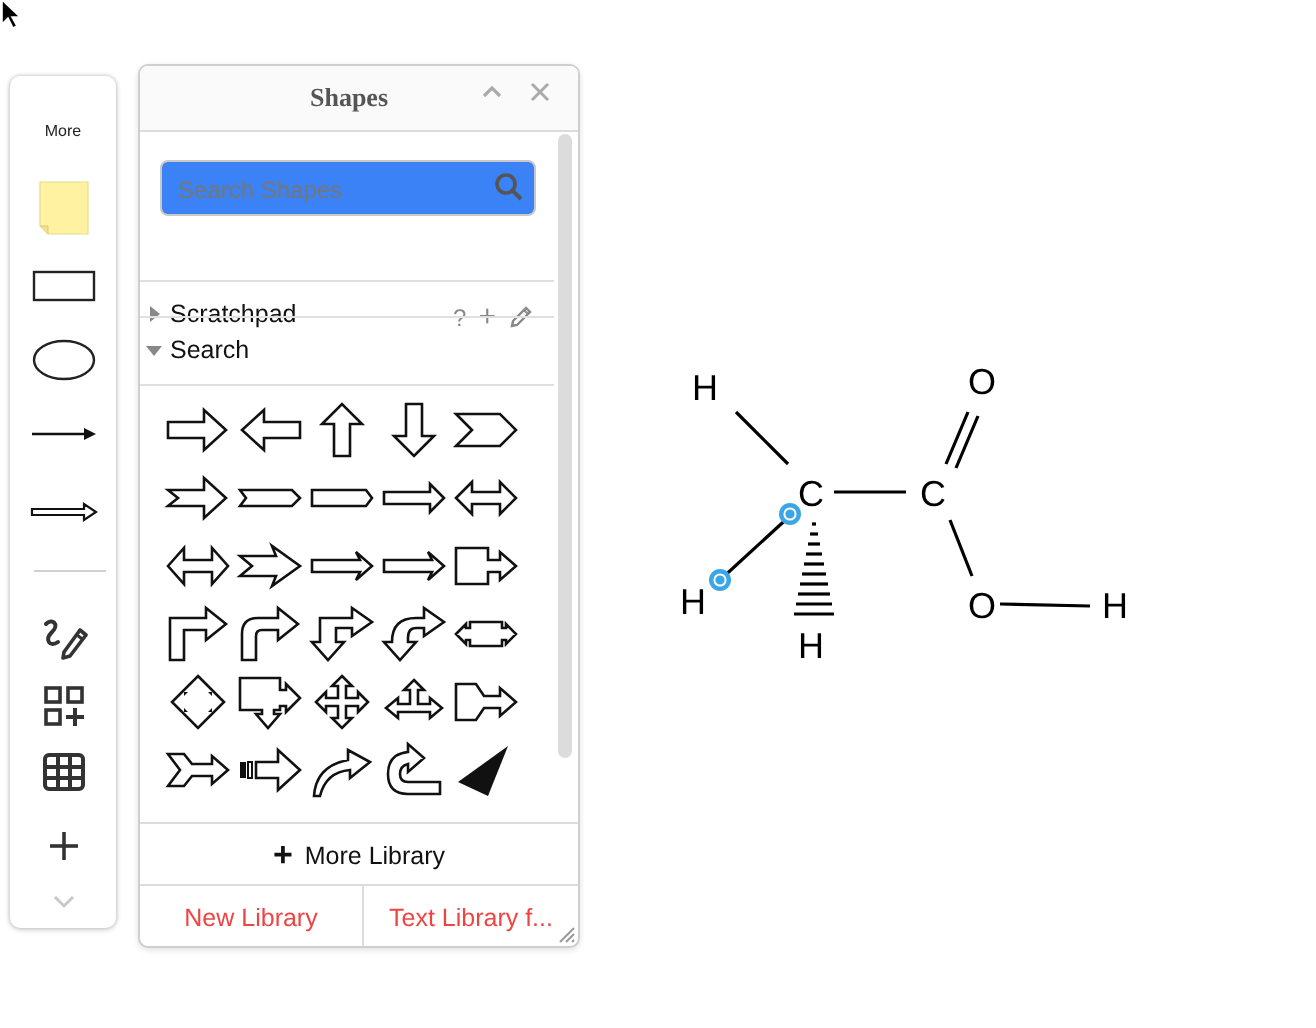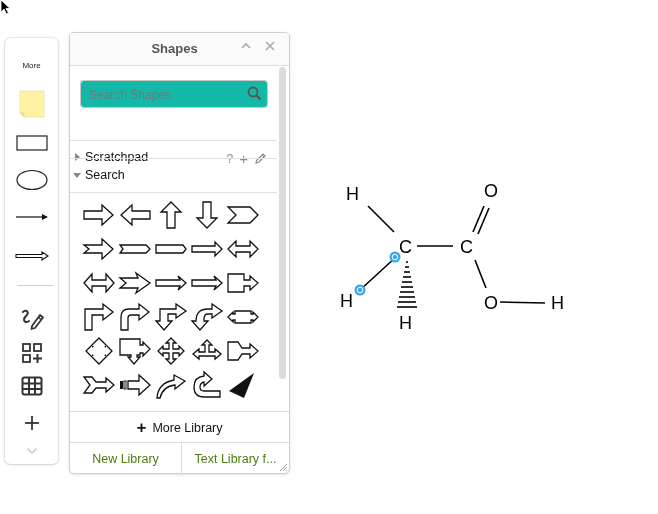--- a/index.html
+++ b/index.html
@@ -22,26 +22,26 @@
   
   .panel {
     position: absolute; left: 69px; top: 32px; width: 219px; height: 440px;
     background: #fff; border: 1px solid #cfcfcf; border-radius: 5px;
     box-shadow: 0 1px 3px rgba(0,0,0,0.12); overflow: hidden;
   }
   .panel-header {
     position: absolute; left: 0; top: 0; width: 219px; height: 32px;
     border-bottom: 1px solid #dcdcdc; background: #fafafa;
   }
-  .panel-title { position: absolute; left: 0; width: 209px; top: 8px; text-align: center; font-size: 13px; font-weight: bold; color: #555; }
+  .panel-title { position: absolute; left: 0; width: 209px; top: 8px; text-align: center; font-size: 13px; font-weight: bold; color: #555; font-family: Liberation Serif, serif; }
   .hdr-btn { position: absolute; top: 6px; width: 14px; height: 14px; cursor: pointer; }
 
   .search-box {
     position: absolute; left: 10px; top: 47px; width: 186px; height: 26px;
-    border: 1px solid #c8c8c8; border-radius: 4px; background: #14b8a6;
+    border: 1px solid #c8c8c8; border-radius: 4px; background: #3b82f6;
   }
   .search-box input {
     border: none; outline: none; background: transparent;
     position: absolute; left: 6px; top: 4px; width: 150px; height: 18px;
     font-family: "Liberation Sans", sans-serif; font-size: 12px; color: #333;
   }
   .search-box input::placeholder { color: #777; }
   .search-icon { position: absolute; right: 5px; top: 5px; width: 15px; height: 15px; }
 
   .section {
@@ -62,21 +62,21 @@
   .scrollbar-track { position: absolute; left: 207px; top: 33px; width: 12px; height: 345px; }
   .scrollbar-thumb { position: absolute; left: 2px; top: 1px; width: 7px; height: 312px; background: #dcdcdc; border-radius: 4px; cursor: pointer; }
 
   .more-shapes {
     position: absolute; left: 0; top: 378px; width: 219px; height: 31px;
     border-top: 1px solid #dcdcdc; display: flex; align-items: center; justify-content: center;
     font-size: 12.5px; color: #111; cursor: pointer; background: #fff;
   }
   .more-shapes .plus { font-size: 17px; font-weight: bold; margin-right: 6px; line-height: 1; }
   .footer { position: absolute; left: 0; top: 409px; width: 219px; height: 31px; border-top: 1px solid #dcdcdc; display: flex; }
-  .footer-btn { height: 31px; display: flex; align-items: center; justify-content: center; font-size: 12.5px; color: #4d7c0f; cursor: pointer; white-space: nowrap; overflow: hidden; }
+  .footer-btn { height: 31px; display: flex; align-items: center; justify-content: center; font-size: 12.5px; color: #ef4444; cursor: pointer; white-space: nowrap; overflow: hidden; }
   .footer-btn.left { width: 111px; border-right: 1px solid #dcdcdc; }
   .footer-btn.right { width: 107px; }
   .resize-grip { position: absolute; right: 1px; bottom: 1px; width: 10px; height: 10px; }
 
   
   .canvas { position: absolute; left: 295px; top: 0; width: 363px; height: 514px; }
   .atom { position: absolute; font-size: 18px; color: #000; line-height: 1; cursor: pointer; }
 </style>
 </head>
 <body>

